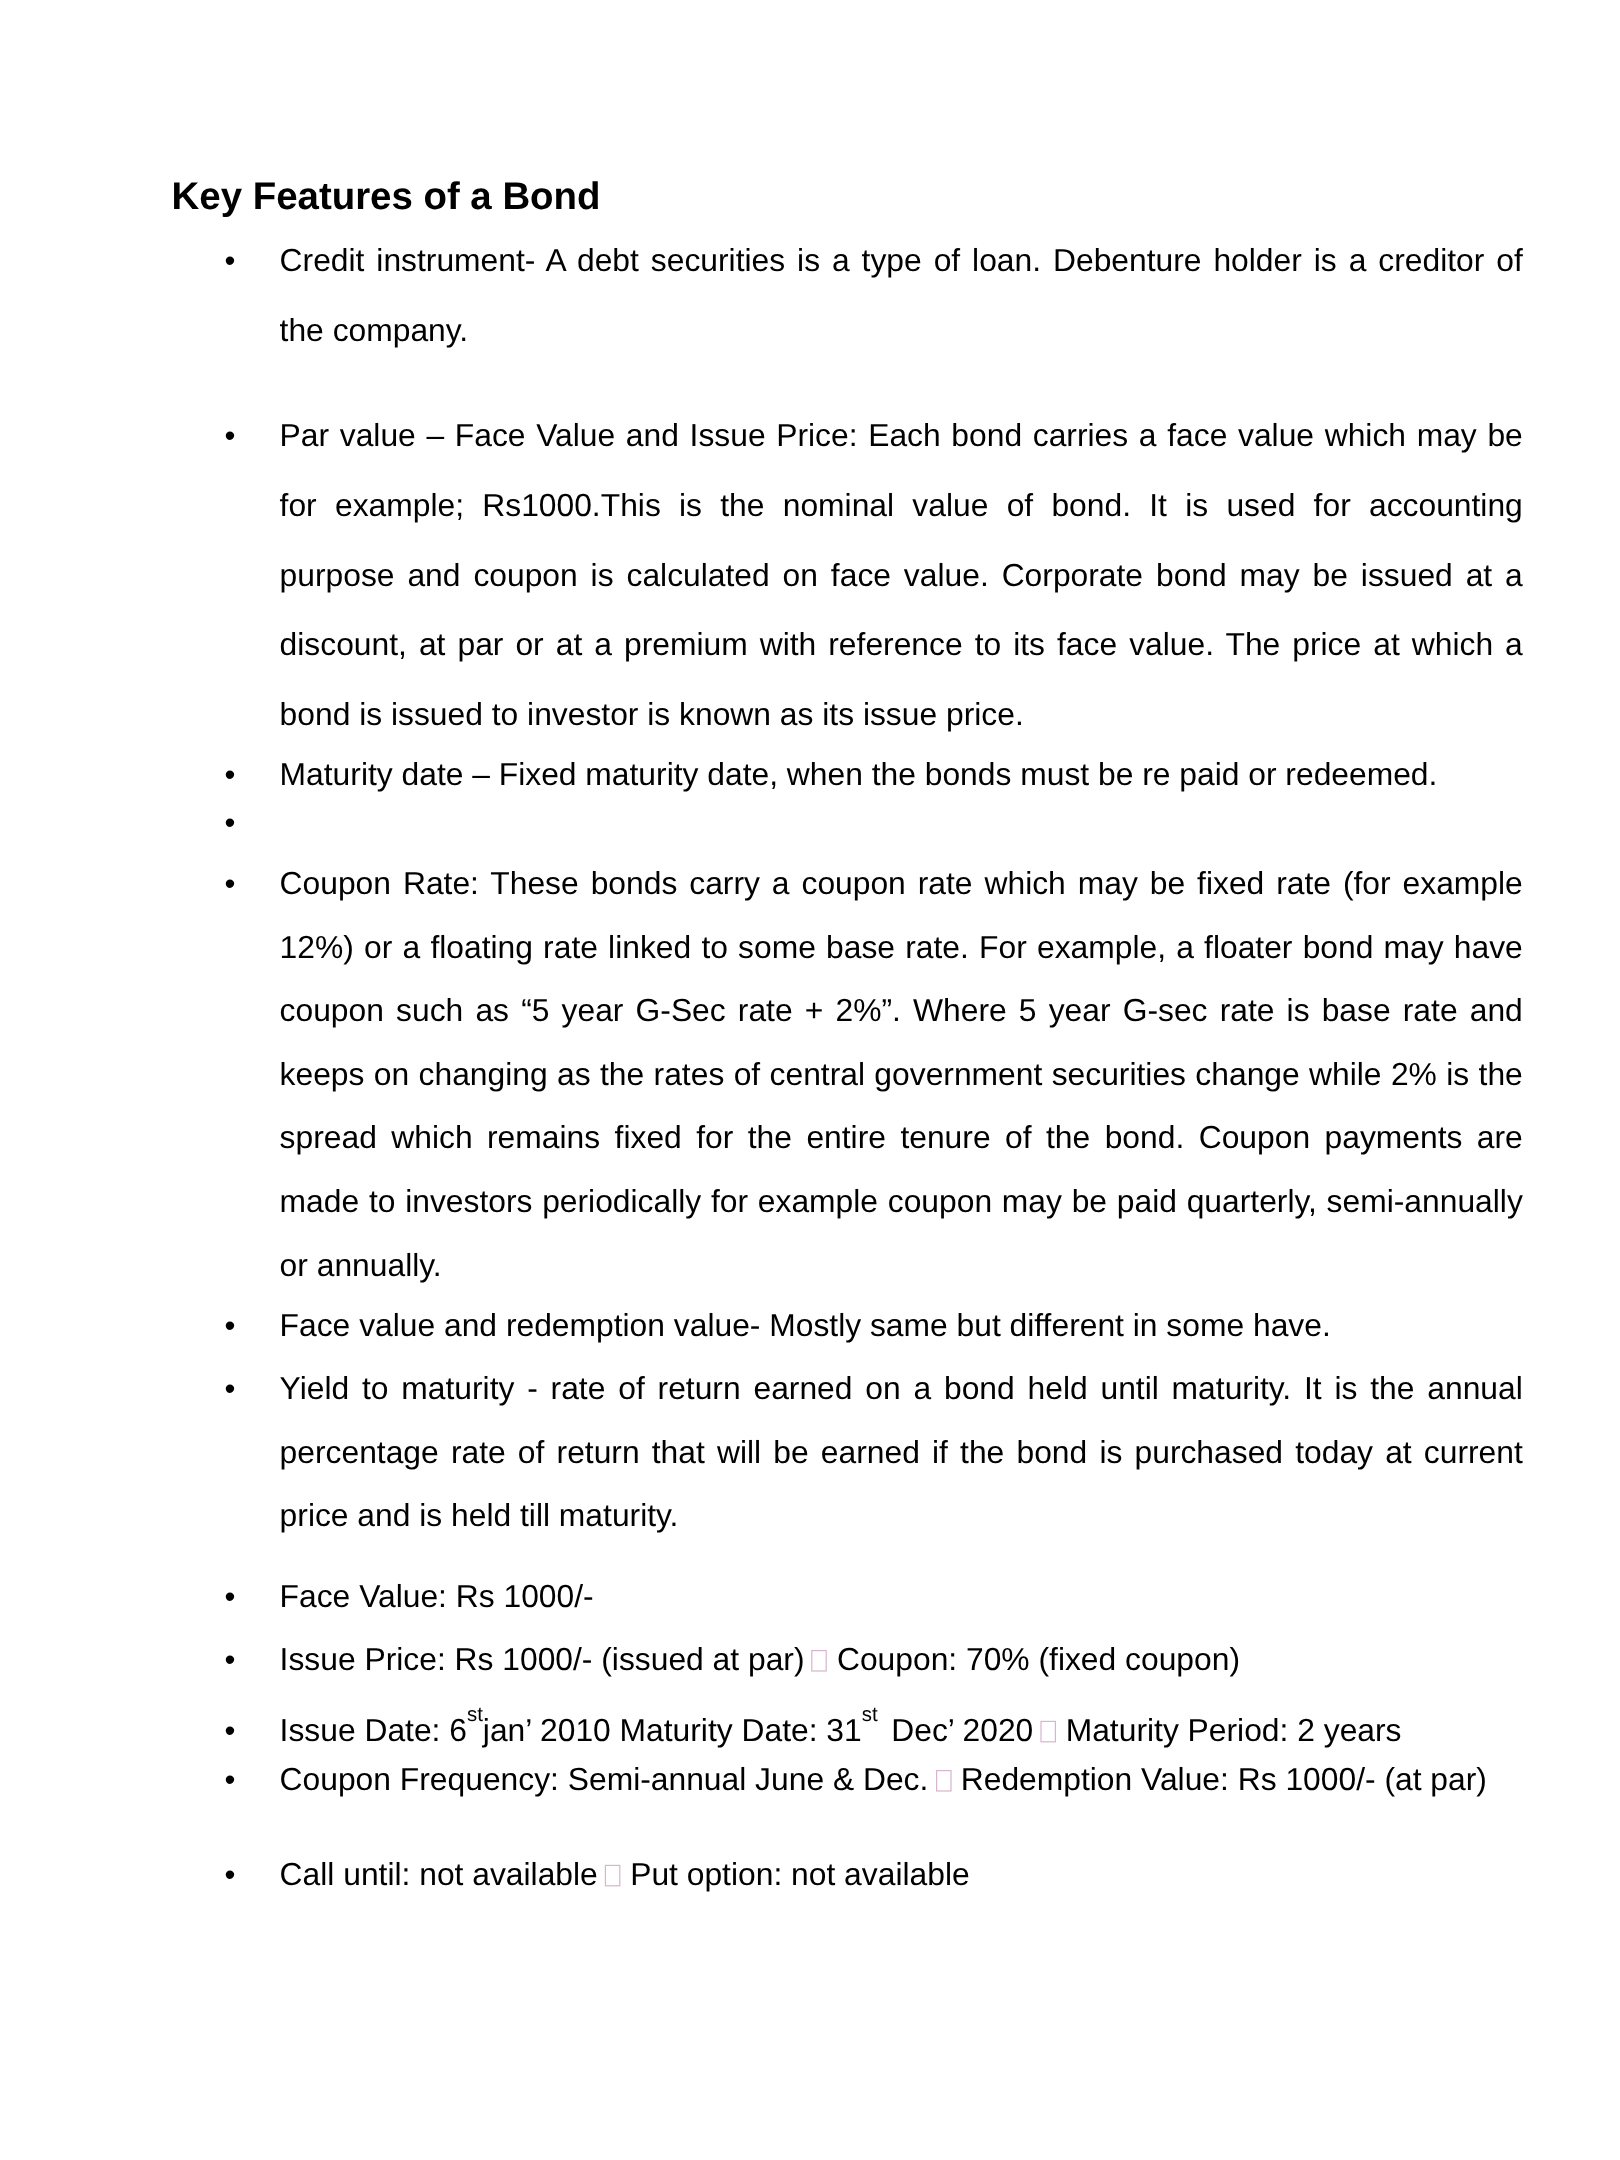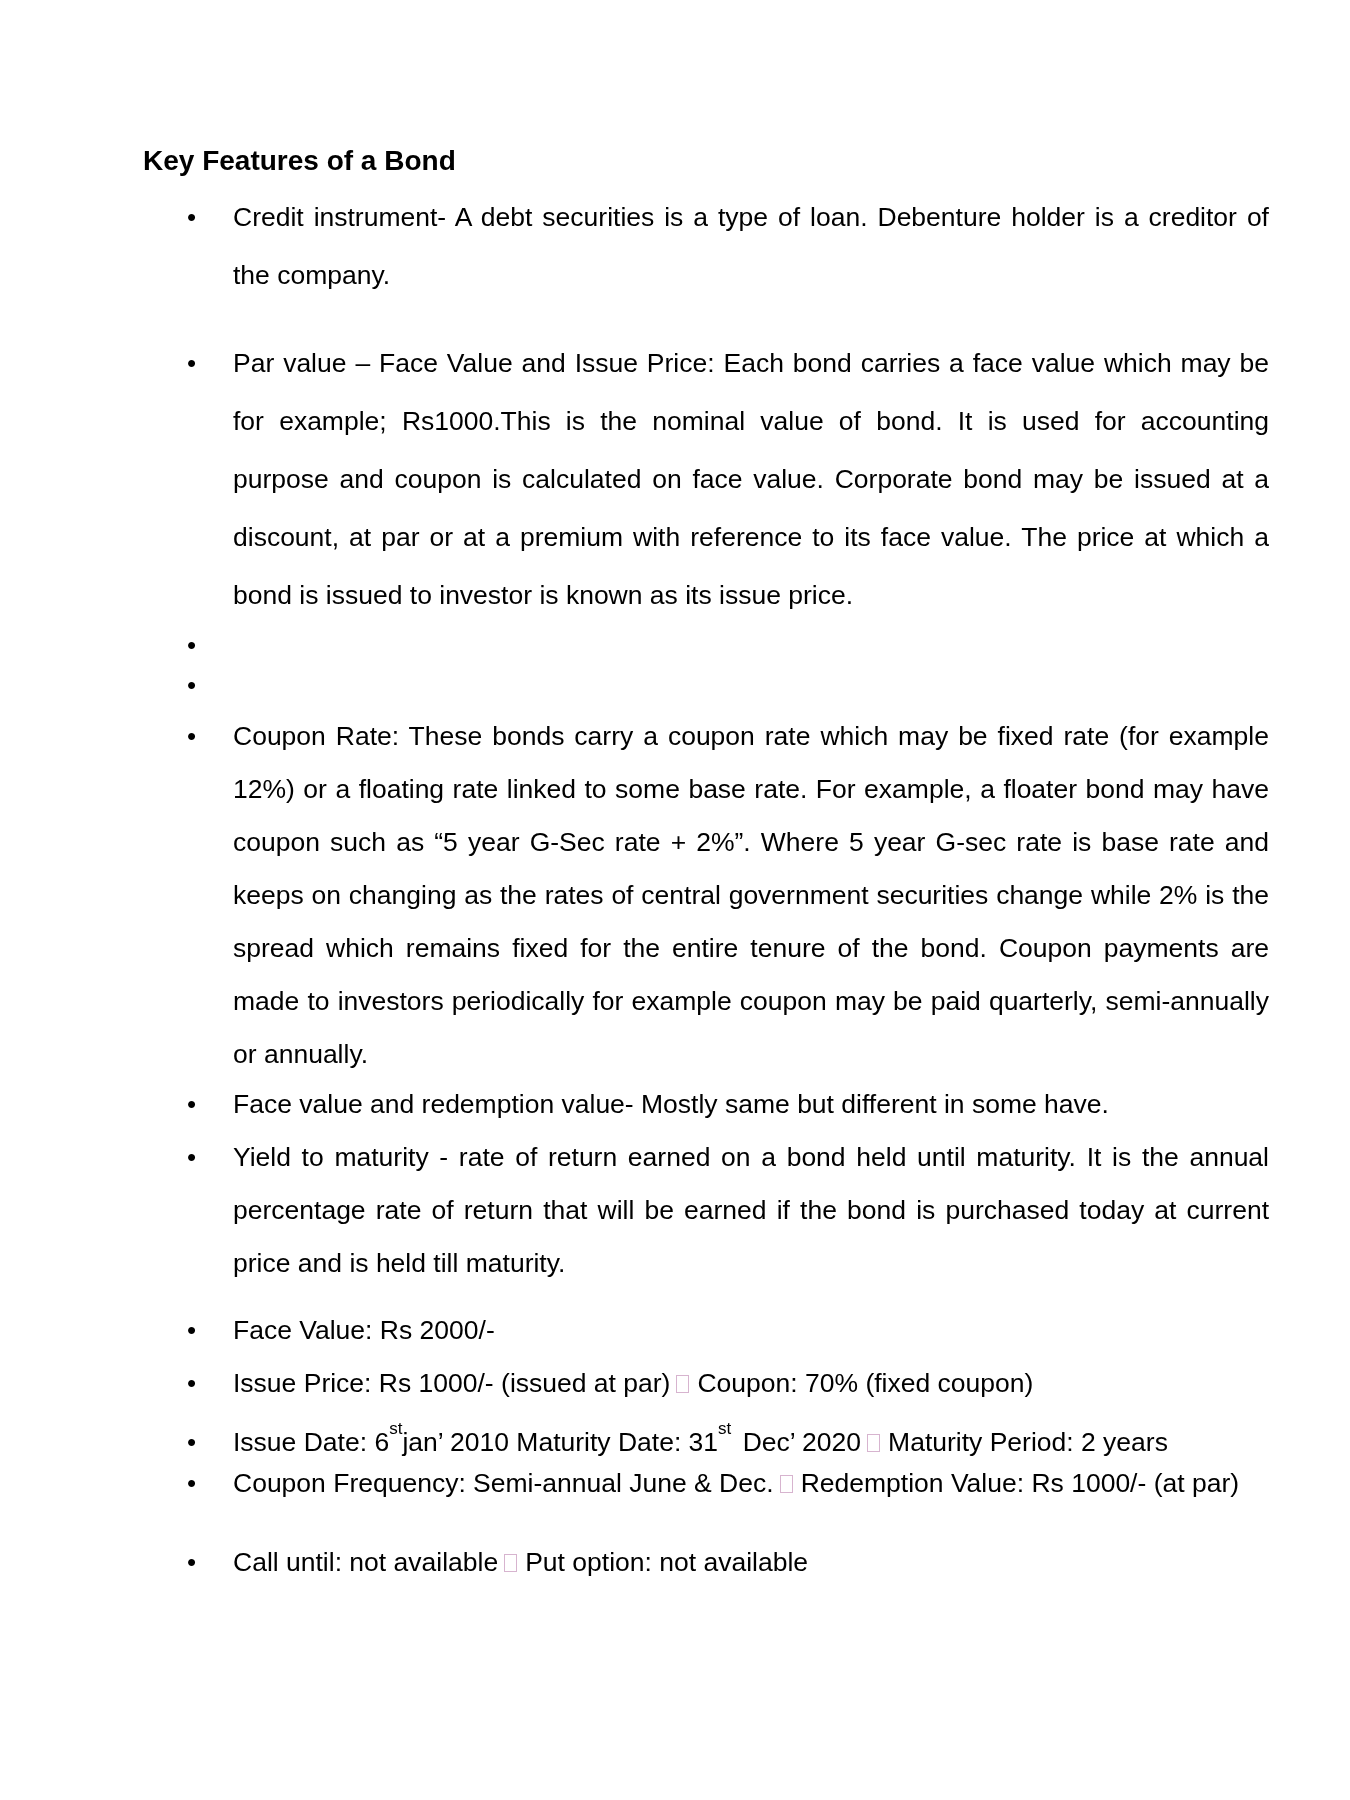--- a/index.html
+++ b/index.html
@@ -17,21 +17,21 @@
   }
   .page {
     position: absolute;
     left: 0; top: 0;
     width: 1350px; height: 1800px;
   }
   .heading {
     position: absolute;
     left: 143px;
     top: 145px;
-    font-size: 28px;
+    font-size: 32px;
     font-weight: bold;
     margin: 0;
     letter-spacing: 0px;
   }
   .item {
     position: absolute;
     left: 233px;
     width: 1036px;
     font-size: 26.5px;
     text-align: justify;
@@ -77,20 +77,21 @@
     <span>Credit instrument- A debt securities is a type of loan. Debenture holder is a creditor of the company.</span>
   </div>
 
   <div class="item ds" style="top:334px;">
     <span class="bullet">•</span>
     <span>Par value – Face Value and Issue Price:  Each bond carries a face value which may be for example; Rs1000.This is the nominal value of bond. It is used for accounting purpose and coupon is calculated on face value.   Corporate bond may be issued at a discount, at par or at a premium with reference to its face value. The price at which a bond is issued to investor is known as its issue price.</span>
   </div>
 
   <div class="item ss" style="top:625px;">
     <span class="bullet">•</span>
+    <span>Maturity date – Fixed maturity date, when the bonds must be re paid or redeemed.</span>
   </div>
 
   <div class="item ss" style="top:665px;">
     <span class="bullet">•</span>
   </div>
 
   <div class="item mid" style="top:710px;">
     <span class="bullet">•</span>
     <span>Coupon Rate: These bonds carry a coupon rate which may be fixed rate (for example 12%) or a floating  rate linked to some base rate. For example, a floater bond may have coupon such as “5 year G-Sec rate + 2%”. Where 5 year G-sec rate is base rate and keeps on changing as the rates of central government securities change while 2% is the spread which remains fixed for the entire tenure of the bond. Coupon payments are made to investors periodically for example coupon may be paid quarterly, semi-annually or annually.</span>
   </div>
@@ -100,21 +101,21 @@
     <span>Face value and redemption value- Mostly same but different in some have.</span>
   </div>
 
   <div class="item mid" style="top:1131px;">
     <span class="bullet">•</span>
     <span>Yield to maturity - rate of return earned on a bond held until maturity. It is the annual percentage rate of return that will be earned if the bond is purchased today at current price and is held till maturity.</span>
   </div>
 
   <div class="item ss" style="top:1310px;">
     <span class="bullet">•</span>
-    <span>Face Value: Rs 2000/-</span>
+    <span>Face Value: Rs 1000/-</span>
   </div>
 
   <div class="item ss" style="top:1363px;">
     <span class="bullet">•</span>
     <span>Issue Price: Rs 1000/- (issued at par)</span><span class="glyph-box"></span><span>Coupon: 70% (fixed coupon)</span>
   </div>
 
   <div class="item ss" style="top:1422px;">
     <span class="bullet">•</span>
     <span>Issue Date: 6</span><sup>st</sup><span>jan’ 2010 Maturity Date: 31</span><sup class="sup-gap">st</sup>

